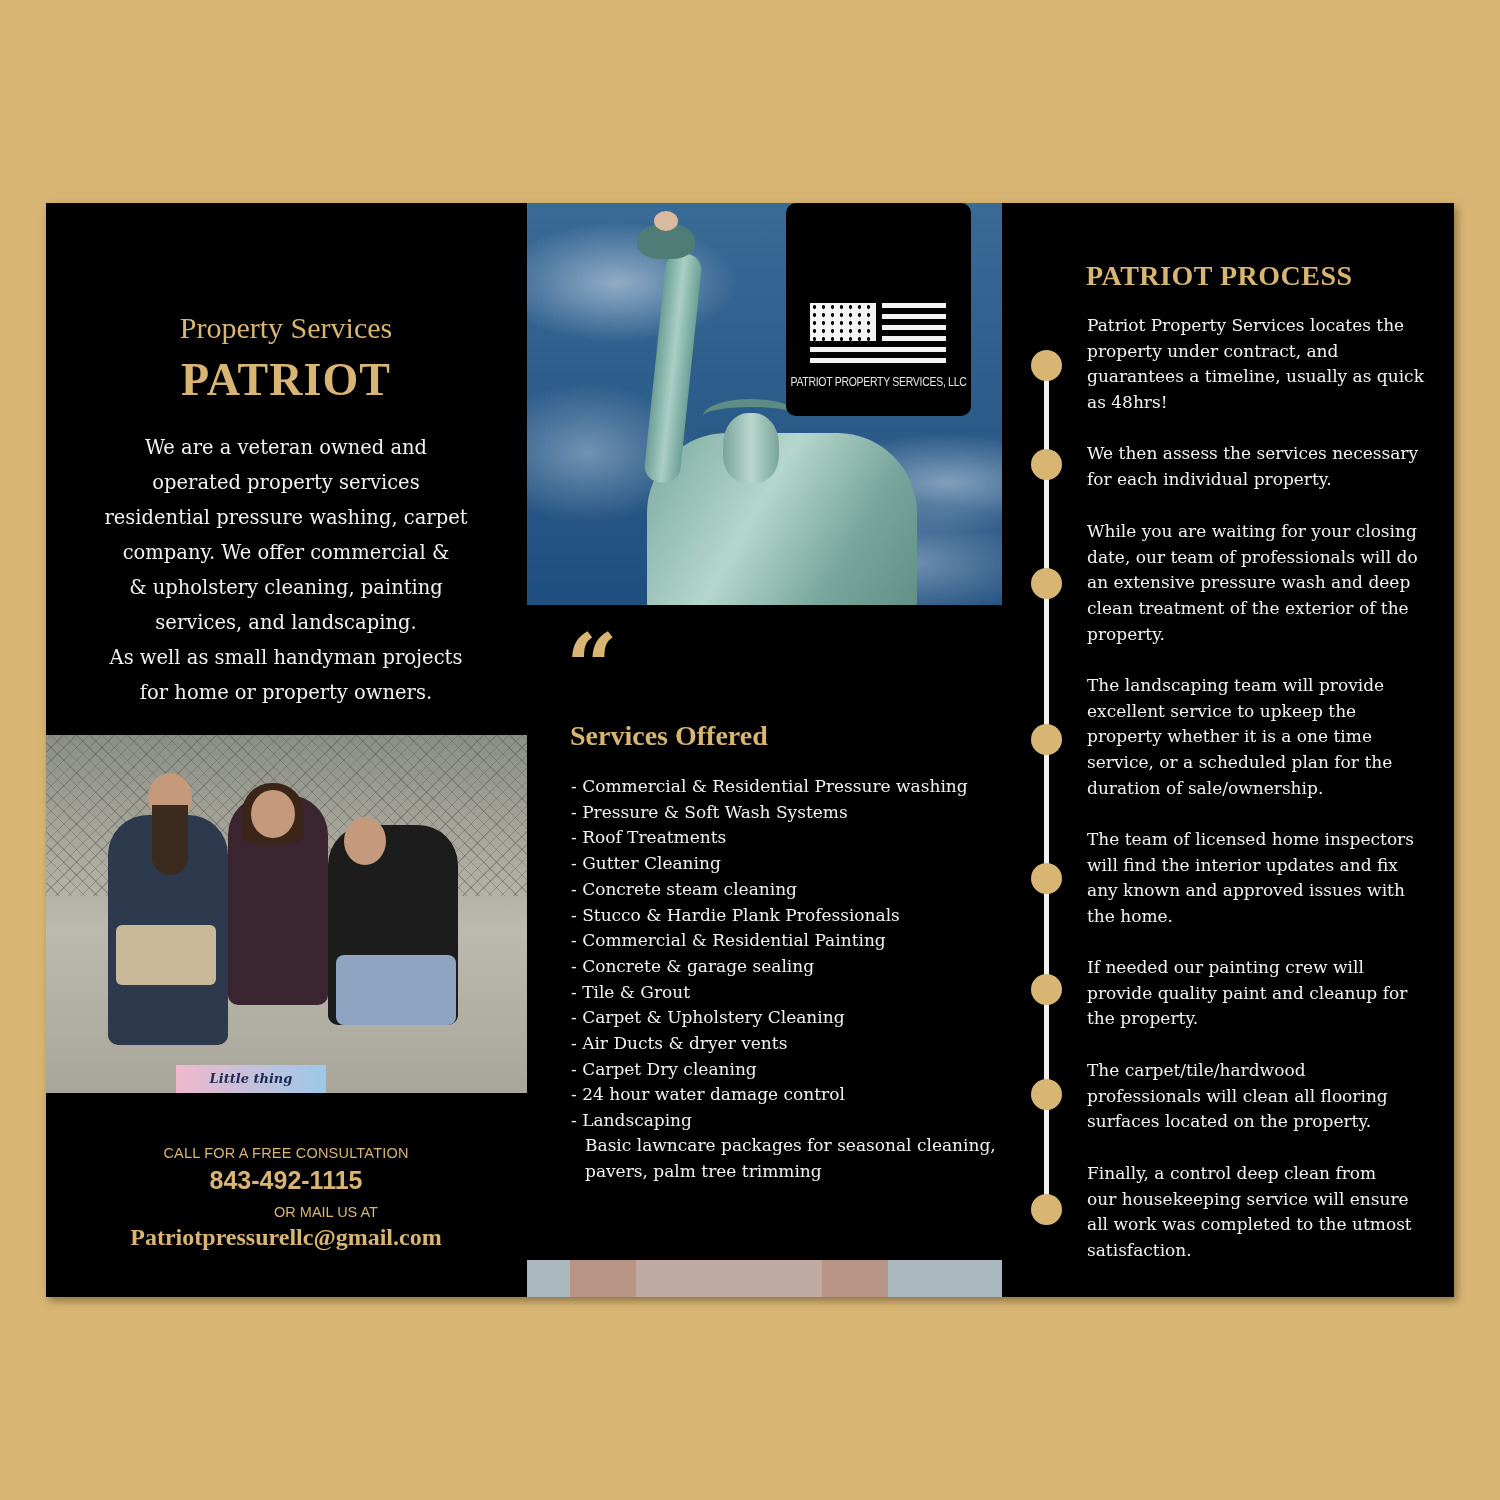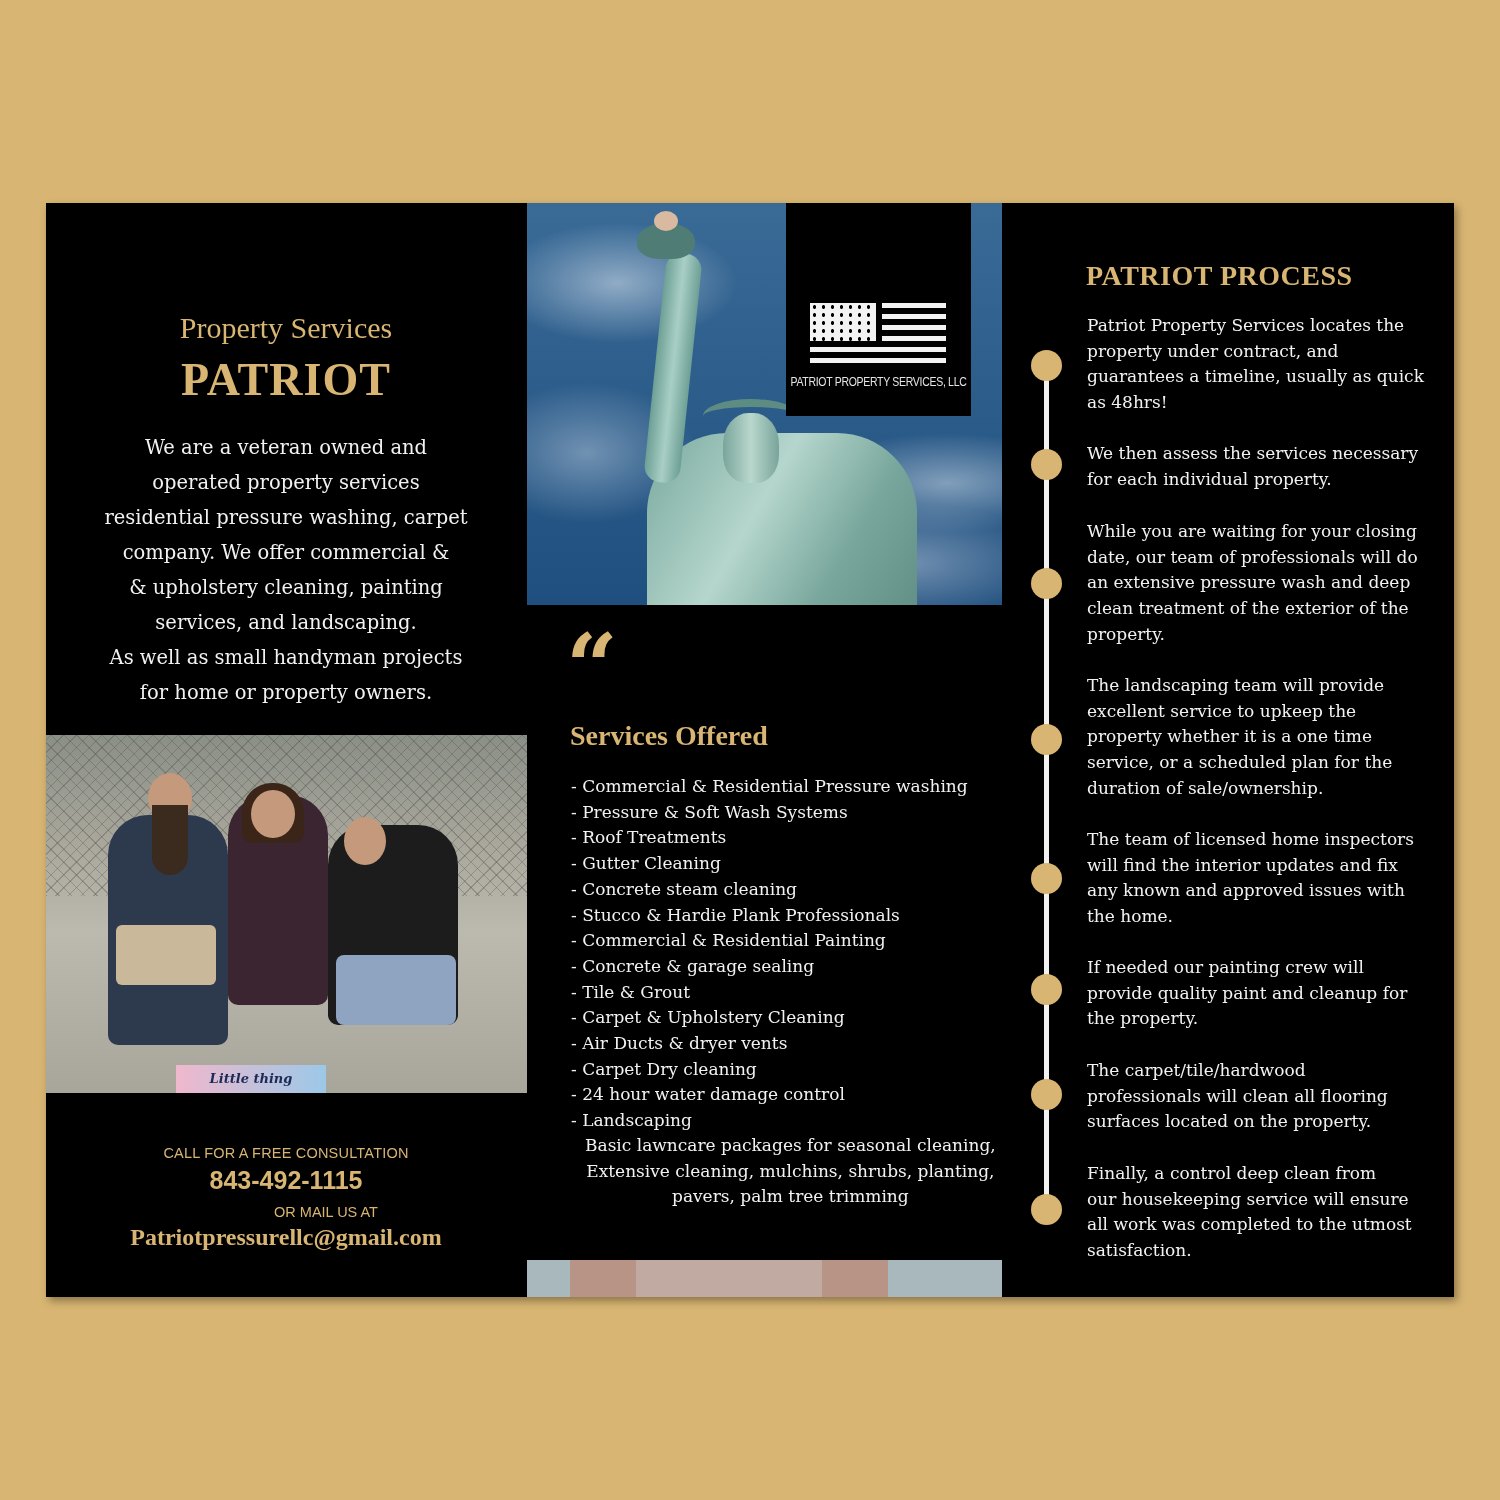--- a/index.html
+++ b/index.html
@@ -136,20 +136,21 @@
     border-radius: 45% 45% 40% 40%;
   }
   .statue-crown {
     position: absolute; left: 176px; top: 196px; width: 96px; height: 26px;
     border-top: 8px solid #5d8c83; border-radius: 50% 50% 0 0;
   }
   .logo-box {
     position: absolute; left: 740px; top: 0;
     width: 185px; height: 213px;
     background: #000;
+    border-radius: 10px;
   }
   .flag {
     position: absolute; left: 24px; top: 100px; width: 136px; height: 66px;
   }
   .flag-canton {
     position: absolute; left: 0; top: 0; width: 66px; height: 38px;
     background: #f3f3f3;
     background-image: radial-gradient(circle at 50% 50%, #000 1.6px, transparent 2px);
     background-size: 9px 8px;
   }
@@ -177,21 +178,21 @@
   .services-list {
     position: absolute; left: 525px; top: 571px;
     font-family: "DejaVu Serif", serif;
     font-size: 17px; line-height: 25.7px; color: #f2f2f2;
     margin: 0; padding: 0; list-style: none;
   }
   .services-list li { white-space: nowrap; }
   .services-sub {
     position: absolute; left: 539px; top: 930px;
     font-family: "DejaVu Serif", serif;
-    font-size: 17px; line-height: 25.7px; color: #f2f2f2; text-align: center;
+    font-size: 17px; line-height: 25.7px; color: #f2f2f2;
   }
   .services-sub div { white-space: nowrap; }
 
   .bottom-strip {
     position: absolute; left: 481px; top: 1057px;
     width: 475px; height: 37px;
     background:
       linear-gradient(90deg, #a8b8bd 0 9%, #b89487 9% 23%, #c1aaa2 23% 62%, #b89487 62% 76%, #a8b8bd 76% 100%);
   }
 
@@ -290,21 +291,20 @@
     <li>- Concrete &amp; garage sealing</li>
     <li>- Tile &amp; Grout</li>
     <li>- Carpet &amp; Upholstery Cleaning</li>
     <li>- Air Ducts &amp; dryer vents</li>
     <li>- Carpet Dry cleaning</li>
     <li>- 24 hour water damage control</li>
     <li>- Landscaping</li>
   </ul>
   <div class="services-sub">
     <div>Basic lawncare packages for seasonal cleaning,</div>
-    <div>Extensive cleaning, mulchins, shrubs, planting,</div>
     <div>pavers, palm tree trimming</div>
   </div>
 
   <div class="bottom-strip"></div>
 
   <div class="process-title">PATRIOT PROCESS</div>
   <div class="timeline-line"></div>
   <div class="timeline-dot" style="top:147px;"></div>
   <div class="timeline-dot" style="top:246px;"></div>
   <div class="timeline-dot" style="top:365px;"></div>

